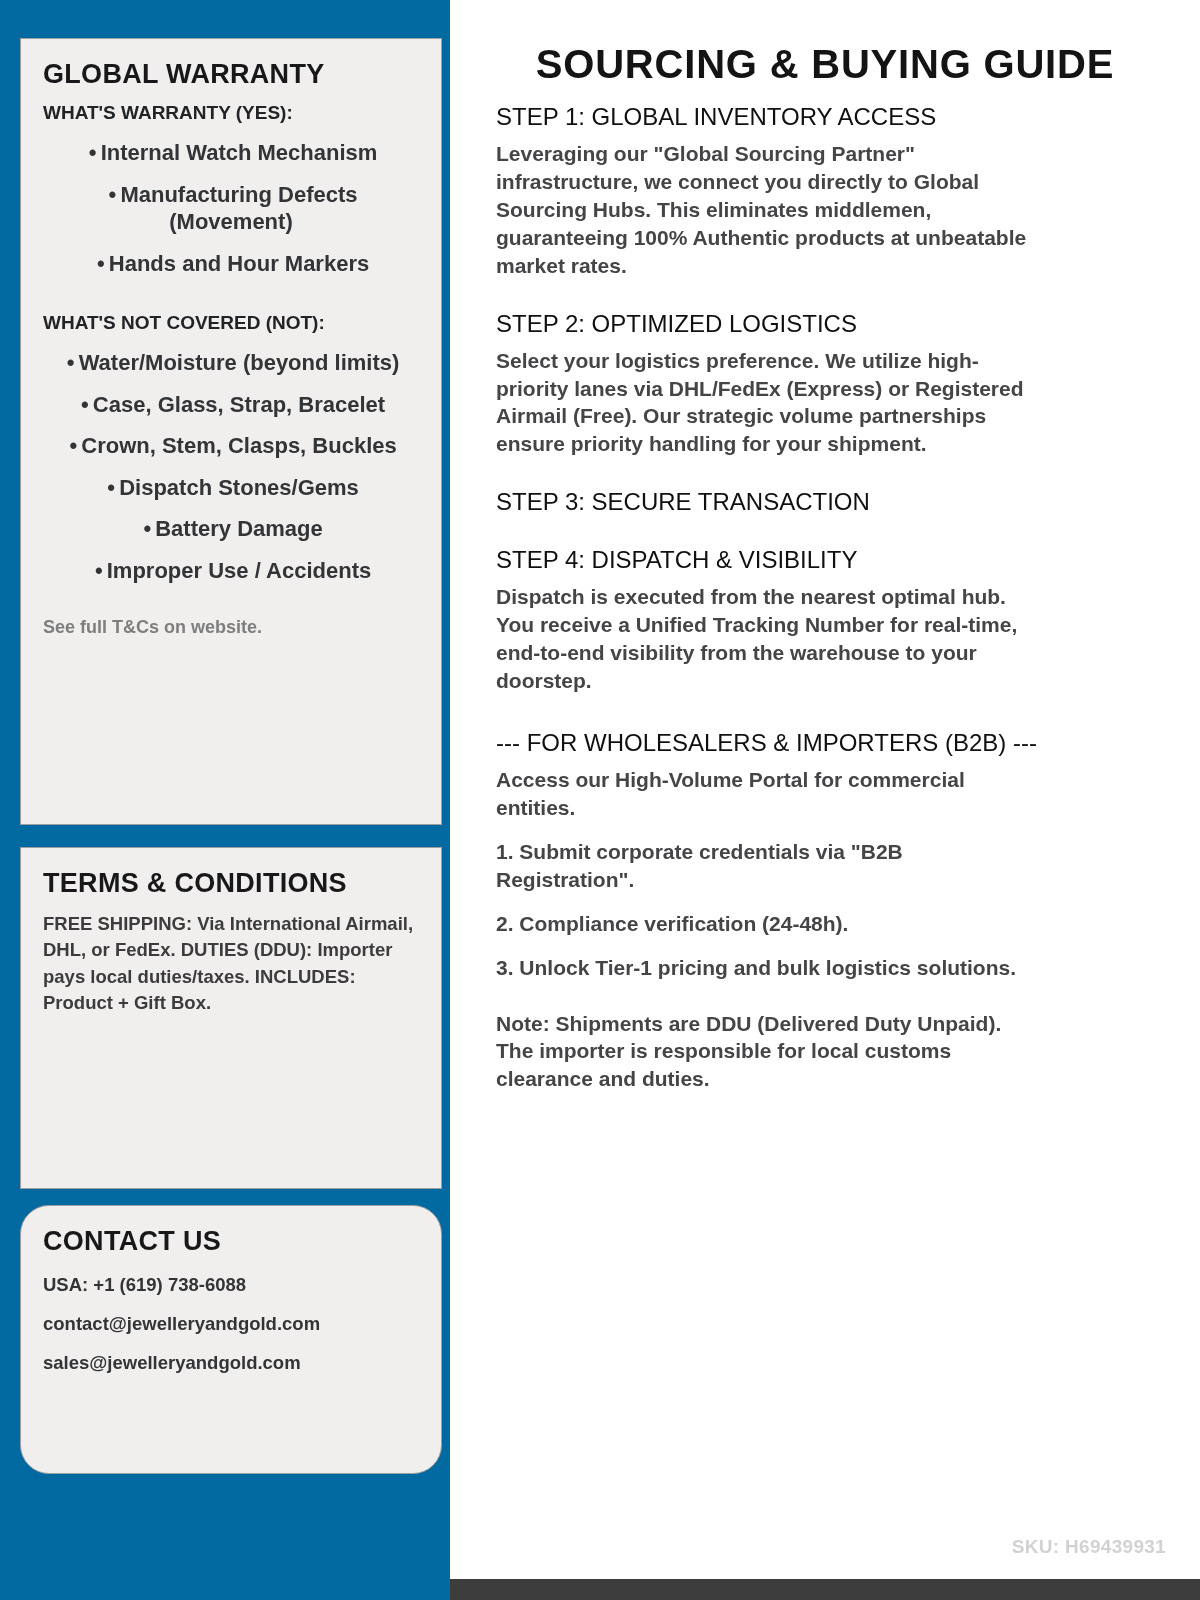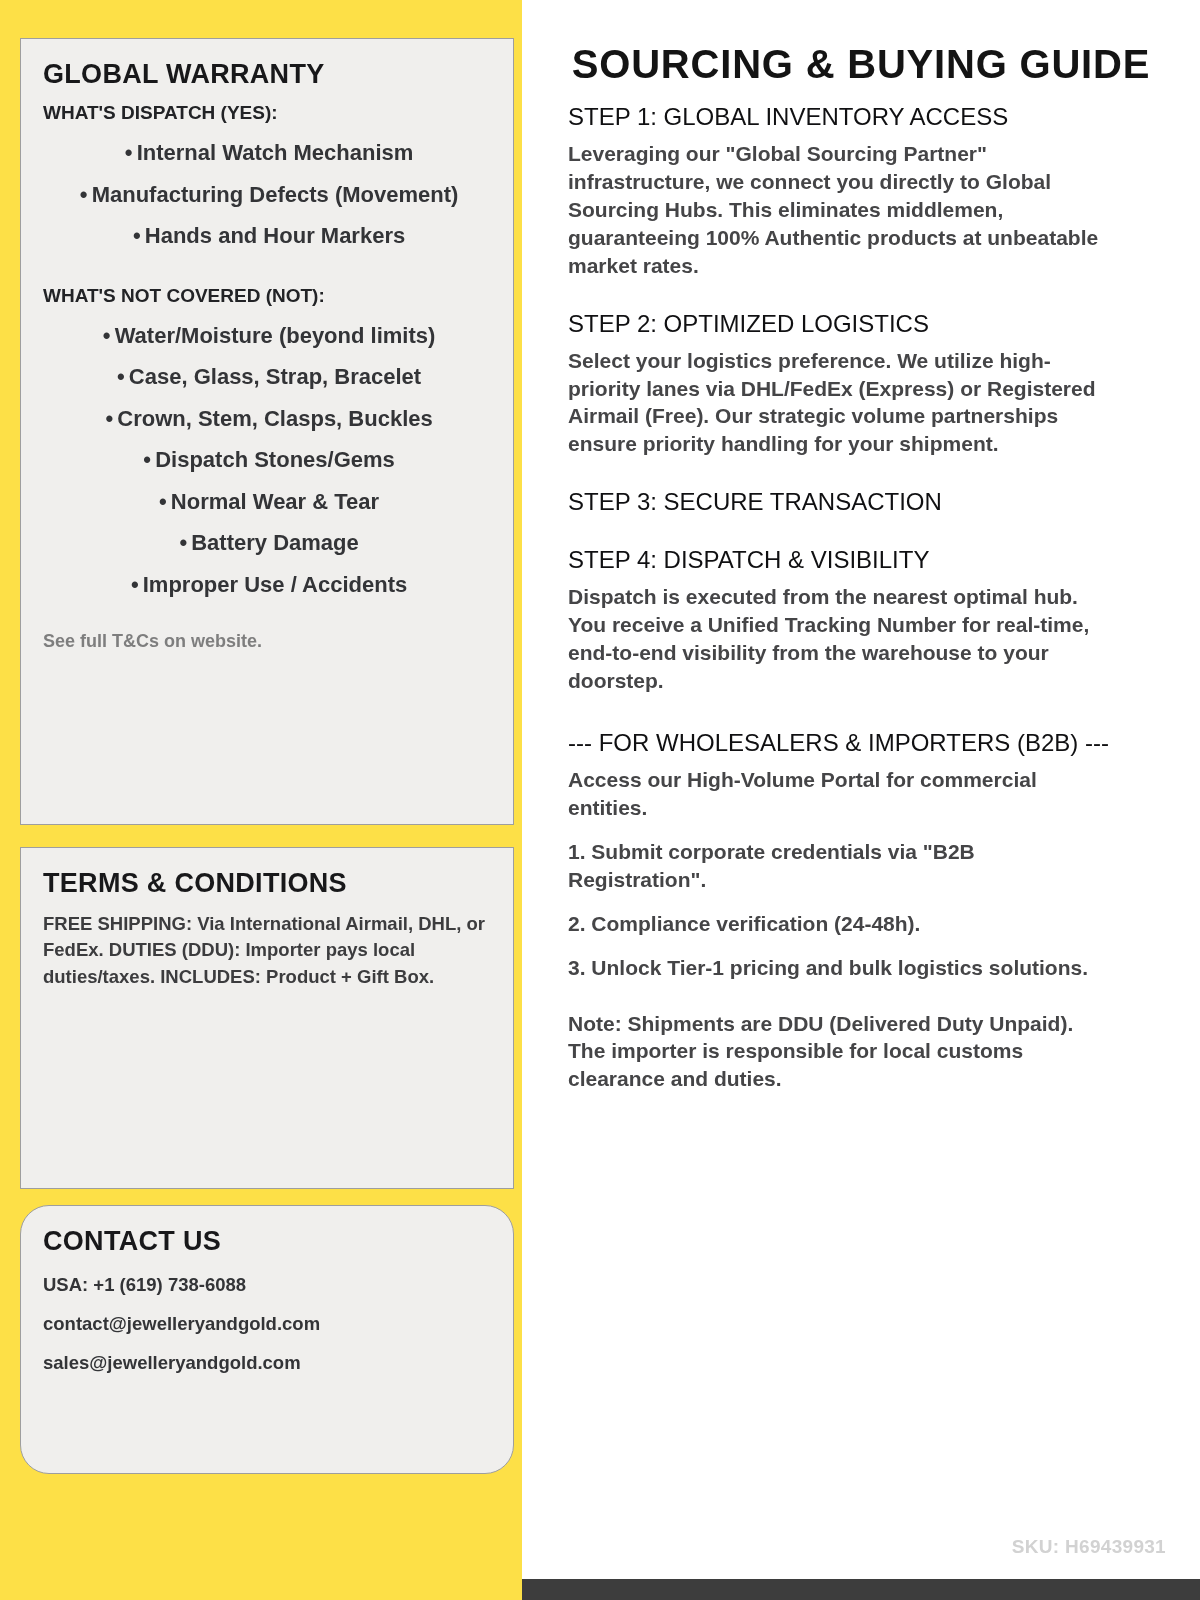--- a/index.html
+++ b/index.html
@@ -8,23 +8,23 @@
     width: 1200px;
     height: 1600px;
     overflow: hidden;
     font-family: "Liberation Sans", "DejaVu Sans", sans-serif;
     background: #ffffff;
   }
   .page { display: flex; width: 1200px; height: 1600px; }
 
   
   .sidebar {
-    width: 522px;
+    width: 450px;
     flex-shrink: 0;
-    background: #fde047;
+    background: #0369a1;
     padding: 38px 8px 0 20px;
   }
   .box {
     border: 1px solid #9e9e9e;
     padding: 20px 22px;
     background: #f0efed;
   }
   .box h2 {
     font-size: 27px;
     font-weight: bold;
@@ -131,33 +131,32 @@
 </style>
 </head>
 <body>
 
 <div class="page">
 
   <aside class="sidebar">
 
     <section class="box warranty-box">
       <h2>GLOBAL WARRANTY</h2>
-      <h3>WHAT'S DISPATCH (YES):</h3>
+      <h3>WHAT'S WARRANTY (YES):</h3>
       <ul>
         <li>Internal Watch Mechanism</li>
         <li>Manufacturing Defects (Movement)</li>
         <li>Hands and Hour Markers</li>
       </ul>
       <h3 class="second">WHAT'S NOT COVERED (NOT):</h3>
       <ul>
         <li>Water/Moisture (beyond limits)</li>
         <li>Case, Glass, Strap, Bracelet</li>
         <li>Crown, Stem, Clasps, Buckles</li>
         <li>Dispatch Stones/Gems</li>
-        <li>Normal Wear &amp; Tear</li>
         <li>Battery Damage</li>
         <li>Improper Use / Accidents</li>
       </ul>
       <p class="footnote">See full T&amp;Cs on website.</p>
     </section>
 
     <section class="box terms-box">
       <h2>TERMS &amp; CONDITIONS</h2>
       <p class="terms-body">FREE SHIPPING: Via International Airmail, DHL, or FedEx.  DUTIES (DDU): Importer pays local duties/taxes.  INCLUDES: Product + Gift Box.</p>
     </section>

